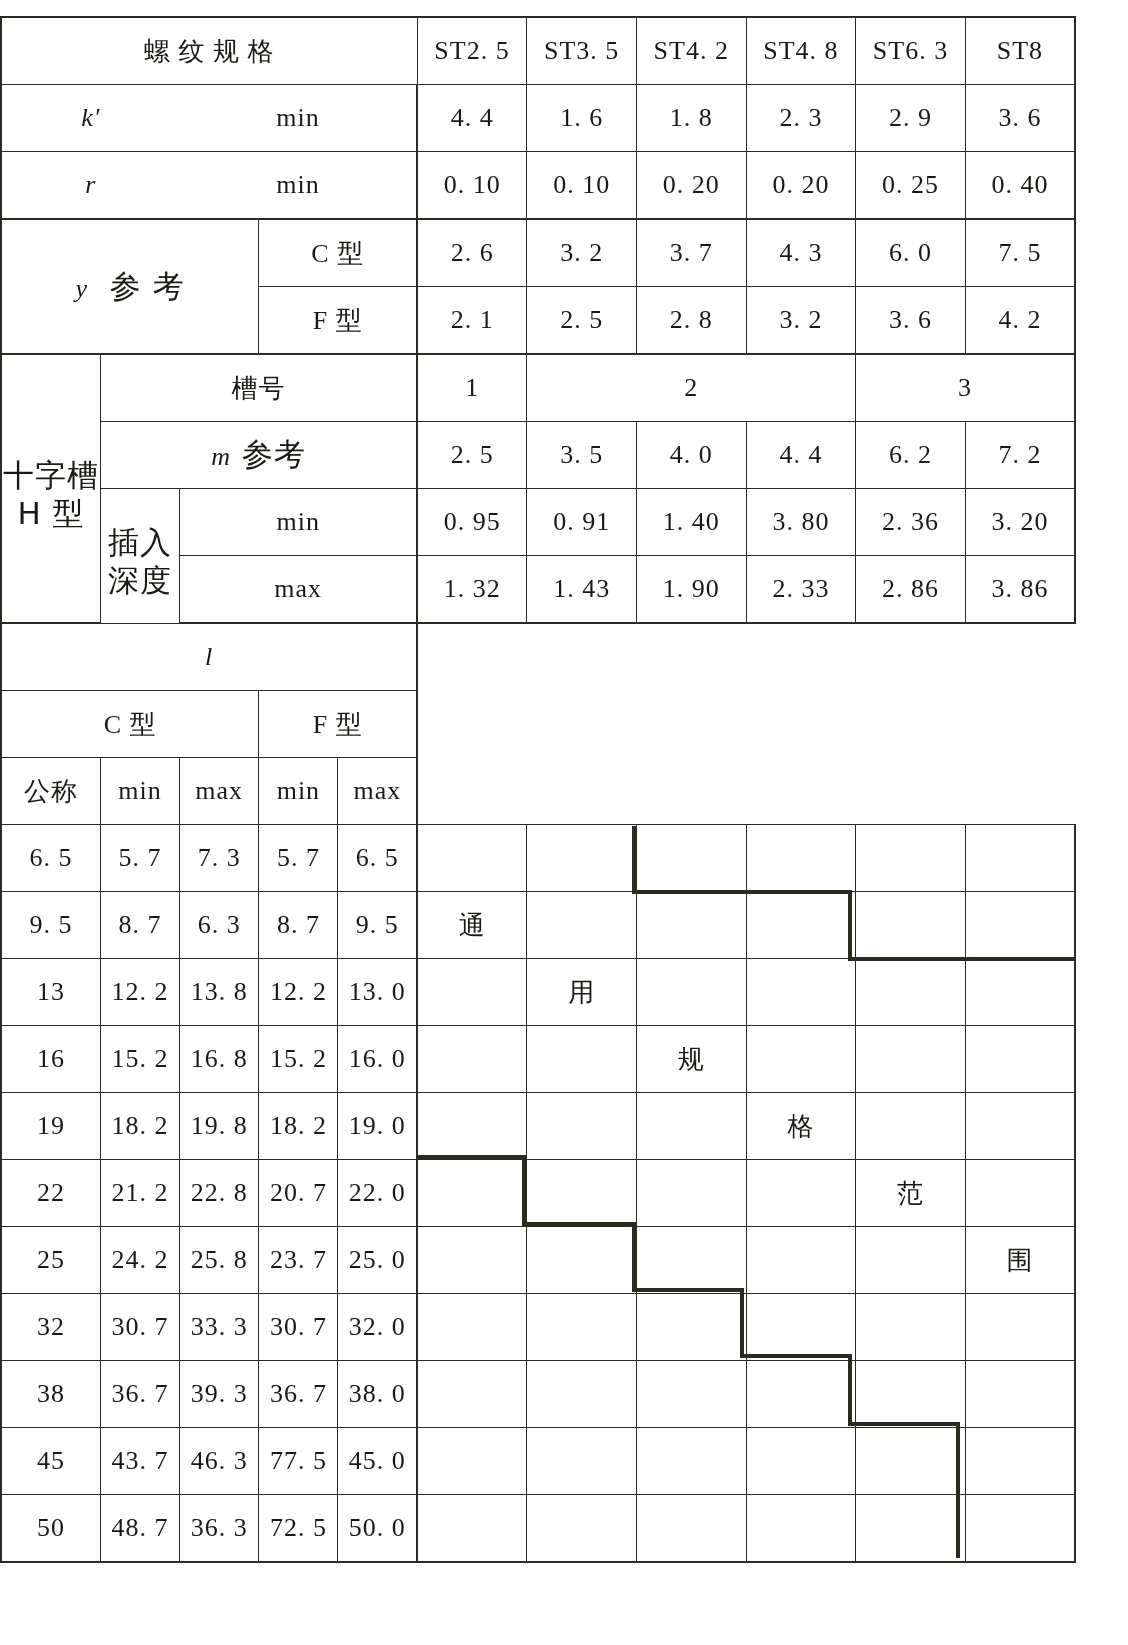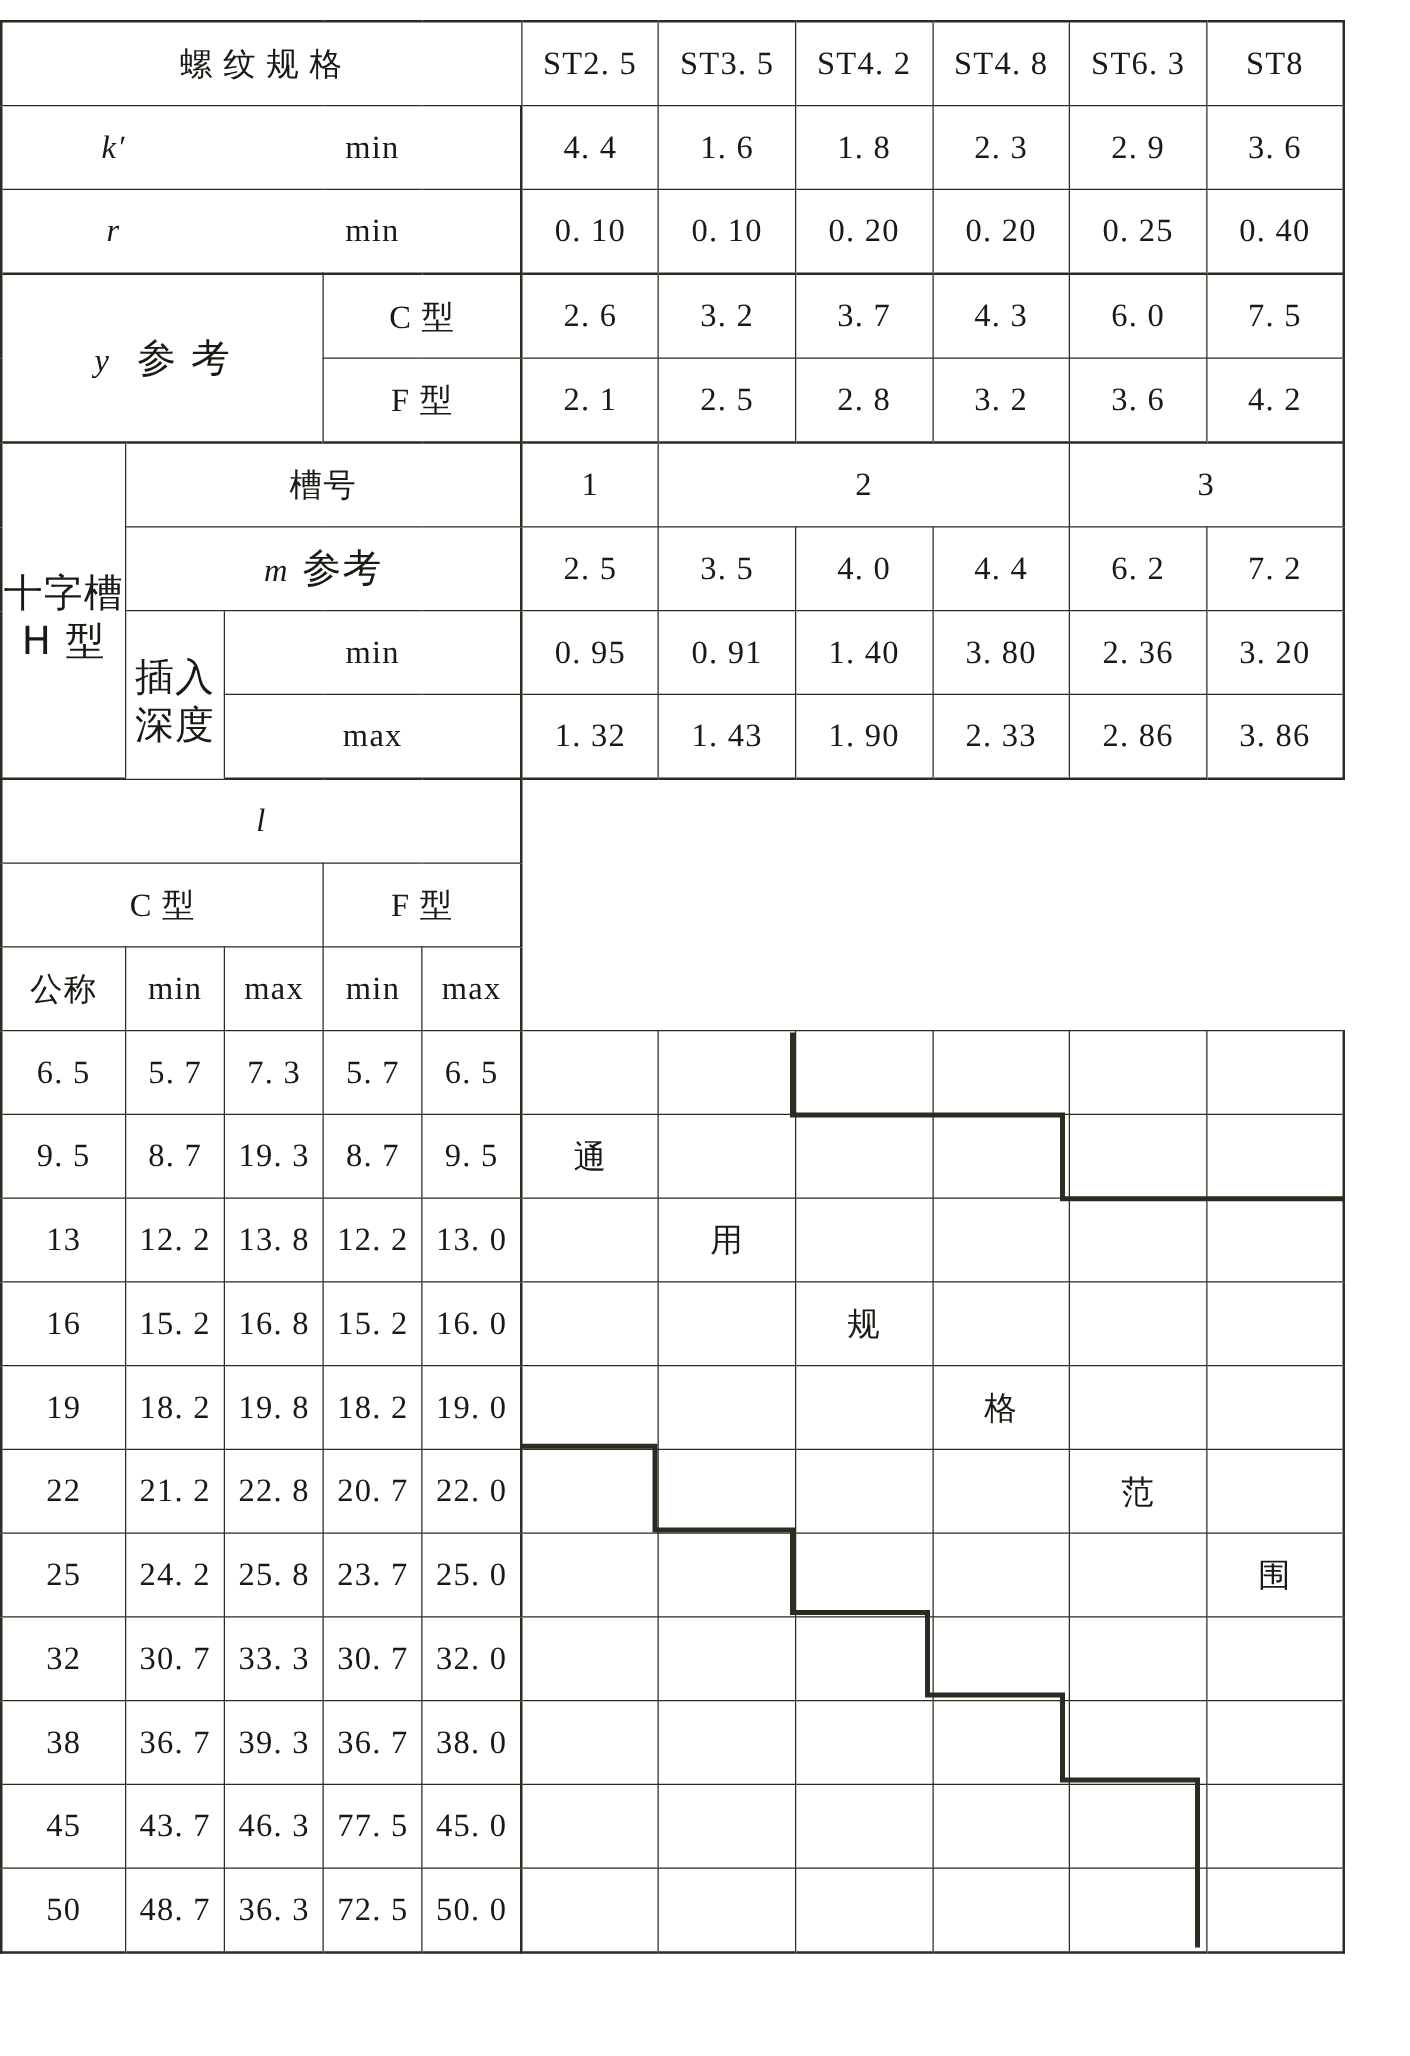--- a/index.html
+++ b/index.html
@@ -231,21 +231,21 @@
       <td></td>
       <td></td>
       <td></td>
       <td></td>
       <td class="thickright"></td>
     </tr>
 
     <tr>
       <td class="thickleft">9. 5</td>
       <td>8. 7</td>
-      <td>19. 3</td>
+      <td>6. 3</td>
       <td>8. 7</td>
       <td class="thickright">9. 5</td>
       <td class="rng">通</td>
       <td></td>
       <td></td>
       <td></td>
       <td></td>
       <td class="thickright"></td>
     </tr>
 

